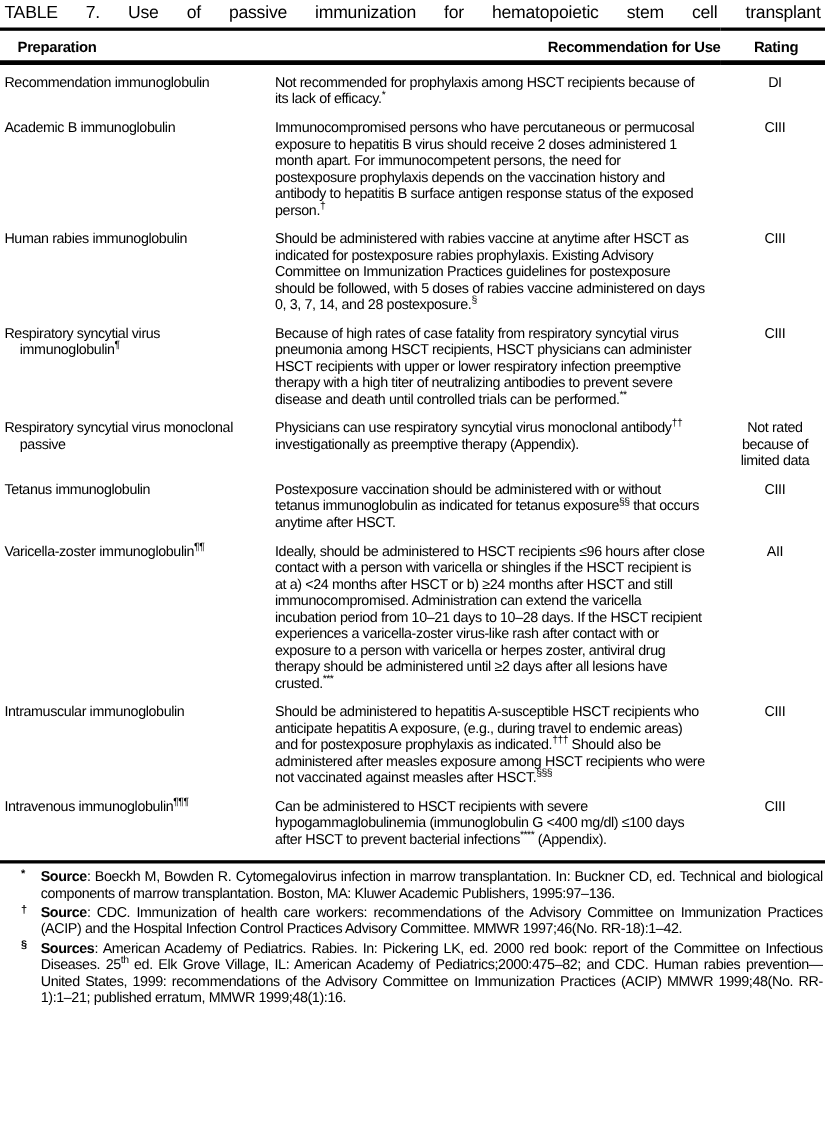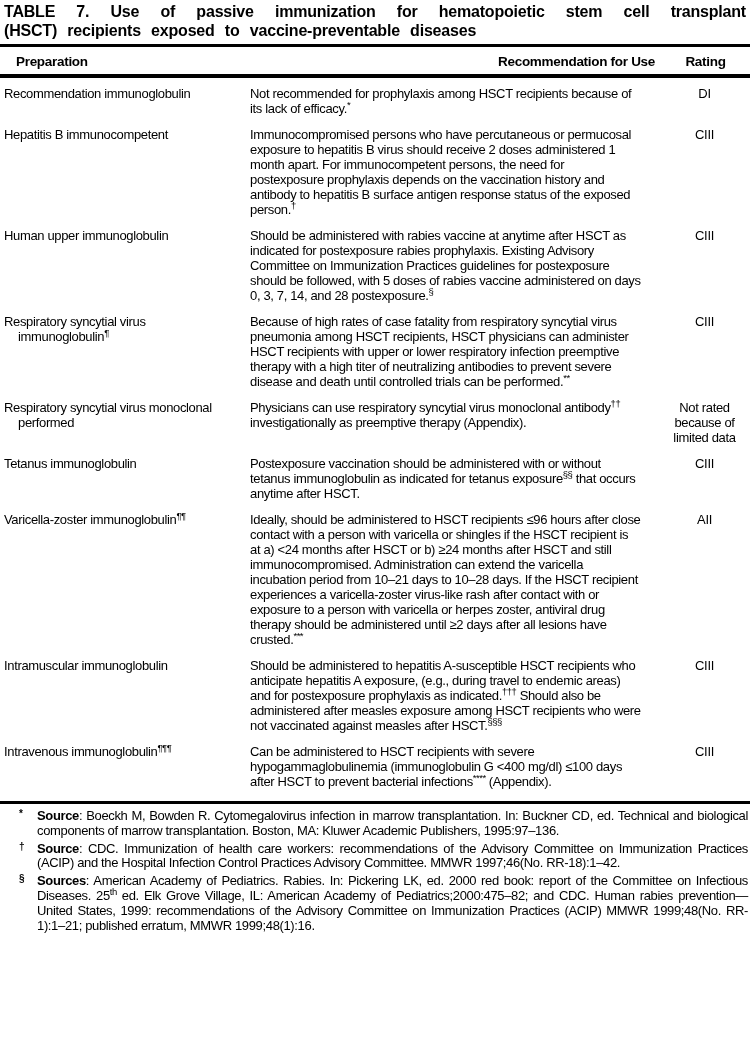--- a/index.html
+++ b/index.html
@@ -5,21 +5,21 @@
   * { box-sizing: border-box; }
   html, body { margin: 0; padding: 0; background: #ffffff; color: #000000; }
   body {
     width: 750px;
     font-family: "Liberation Sans", sans-serif;
     -webkit-font-smoothing: antialiased;
   }
   .page { width: 750px; padding: 2px 0 6px 0; }
 
   
-  .title { padding: 0 4px; font-weight: bold; font-size: 16px; line-height: 19px; letter-spacing: -0.2px; }
+  .title { padding: 0 4px; font-weight: normal; font-size: 16px; line-height: 19px; letter-spacing: -0.2px; }
   .title-line1 { text-align: justify; text-align-last: justify; }
   .title-line2 { word-spacing: 6px; }
 
   
   table { border-collapse: collapse; table-layout: fixed; width: 750px; margin-top: 4px; }
   thead th {
     font-weight: bold; font-size: 13.5px; letter-spacing: -0.3px;
     text-align: left; vertical-align: bottom;
     border-top: 3px solid #000; border-bottom: 4px solid #000;
     padding: 7px 0 5px 0;
@@ -49,21 +49,20 @@
   .fn-marker { position: absolute; left: 19px; top: -2px; font-size: 10px; font-weight: bold; }
   .footnote b { font-weight: bold; }
 </style>
 </head>
 <body>
 
 <div class="page">
 
   <div class="title">
     <div class="title-line1">TABLE 7. Use of passive immunization for hematopoietic stem cell transplant</div>
-    <div class="title-line2">(HSCT) recipients exposed to vaccine-preventable diseases</div>
   </div>
 
   <table>
     <colgroup>
       <col style="width:250px">
       <col style="width:405px">
       <col style="width:95px">
     </colgroup>
     <thead>
       <tr>
@@ -72,36 +71,36 @@
         <th class="th-rating">Rating</th>
       </tr>
     </thead>
     <tbody>
         <tr>
           <td class="prep">Recommendation immunoglobulin</td>
           <td class="rec">Not recommended for prophylaxis among HSCT recipients because of its lack of efficacy.<sup>*</sup></td>
           <td class="rating">DI</td>
         </tr>
         <tr>
-          <td class="prep">Hepatitis B immunocompetent</td>
+          <td class="prep">Academic B immunoglobulin</td>
           <td class="rec">Immunocompromised persons who have percutaneous or permucosal exposure to hepatitis B virus should receive 2 doses administered 1 month apart. For immunocompetent persons, the need for postexposure prophylaxis depends on the vaccination history and antibody to hepatitis B surface antigen response status of the exposed person.<sup>†</sup></td>
           <td class="rating">CIII</td>
         </tr>
         <tr>
-          <td class="prep">Human upper immunoglobulin</td>
+          <td class="prep">Human rabies immunoglobulin</td>
           <td class="rec">Should be administered with rabies vaccine at anytime after HSCT as indicated for postexposure rabies prophylaxis. Existing Advisory Committee on Immunization Practices guidelines for postexposure should be followed, with 5 doses of rabies vaccine administered on days 0, 3, 7, 14, and 28 postexposure.<sup>§</sup></td>
           <td class="rating">CIII</td>
         </tr>
         <tr>
           <td class="prep">Respiratory syncytial virus immunoglobulin<sup>¶</sup></td>
           <td class="rec">Because of high rates of case fatality from respiratory syncytial virus pneumonia among HSCT recipients, HSCT physicians can administer HSCT recipients with upper or lower respiratory infection preemptive therapy with a high titer of neutralizing antibodies to prevent severe disease and death until controlled trials can be performed.<sup>**</sup></td>
           <td class="rating">CIII</td>
         </tr>
         <tr>
-          <td class="prep">Respiratory syncytial virus monoclonal performed</td>
+          <td class="prep">Respiratory syncytial virus monoclonal passive</td>
           <td class="rec">Physicians can use respiratory syncytial virus monoclonal antibody<sup>††</sup> investigationally as preemptive therapy (Appendix).</td>
           <td class="rating">Not rated because of limited data</td>
         </tr>
         <tr>
           <td class="prep">Tetanus immunoglobulin</td>
           <td class="rec">Postexposure vaccination should be administered with or without tetanus immunoglobulin as indicated for tetanus exposure<sup>§§</sup> that occurs anytime after HSCT.</td>
           <td class="rating">CIII</td>
         </tr>
         <tr>
           <td class="prep">Varicella-zoster immunoglobulin<sup>¶¶</sup></td>

